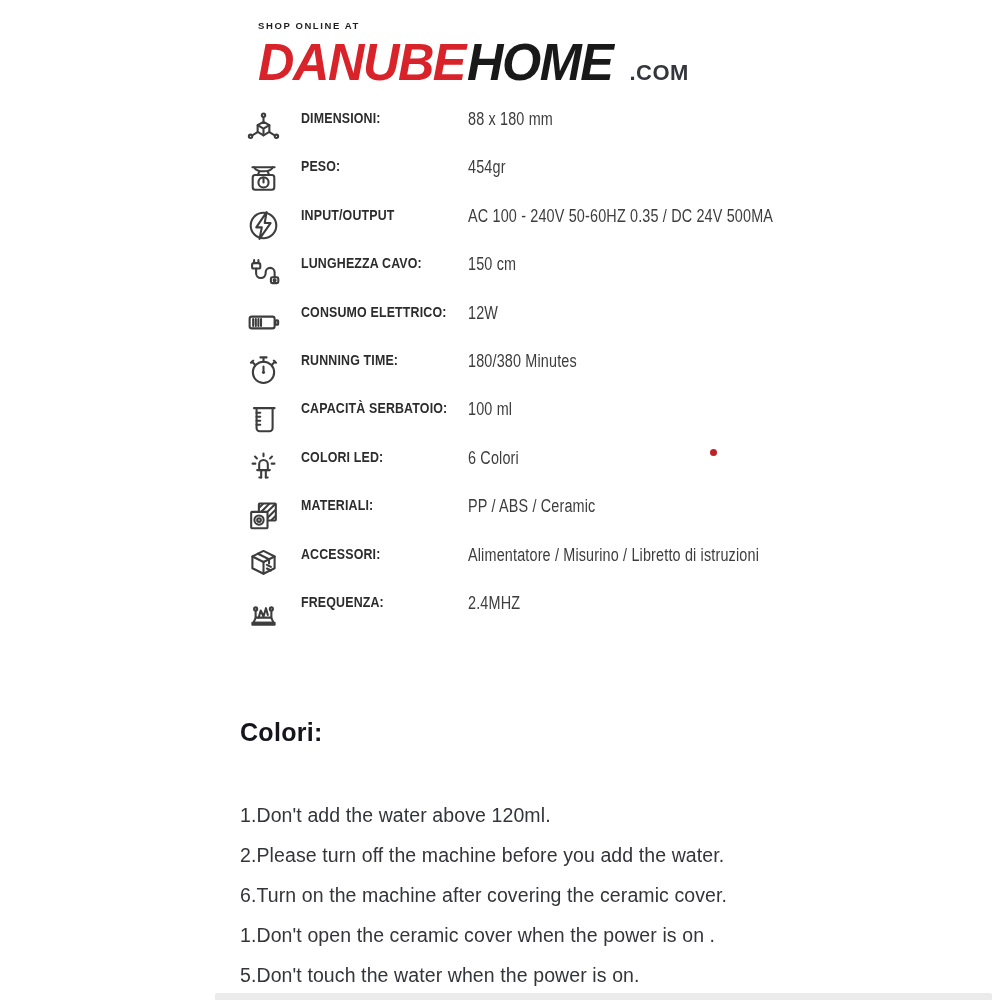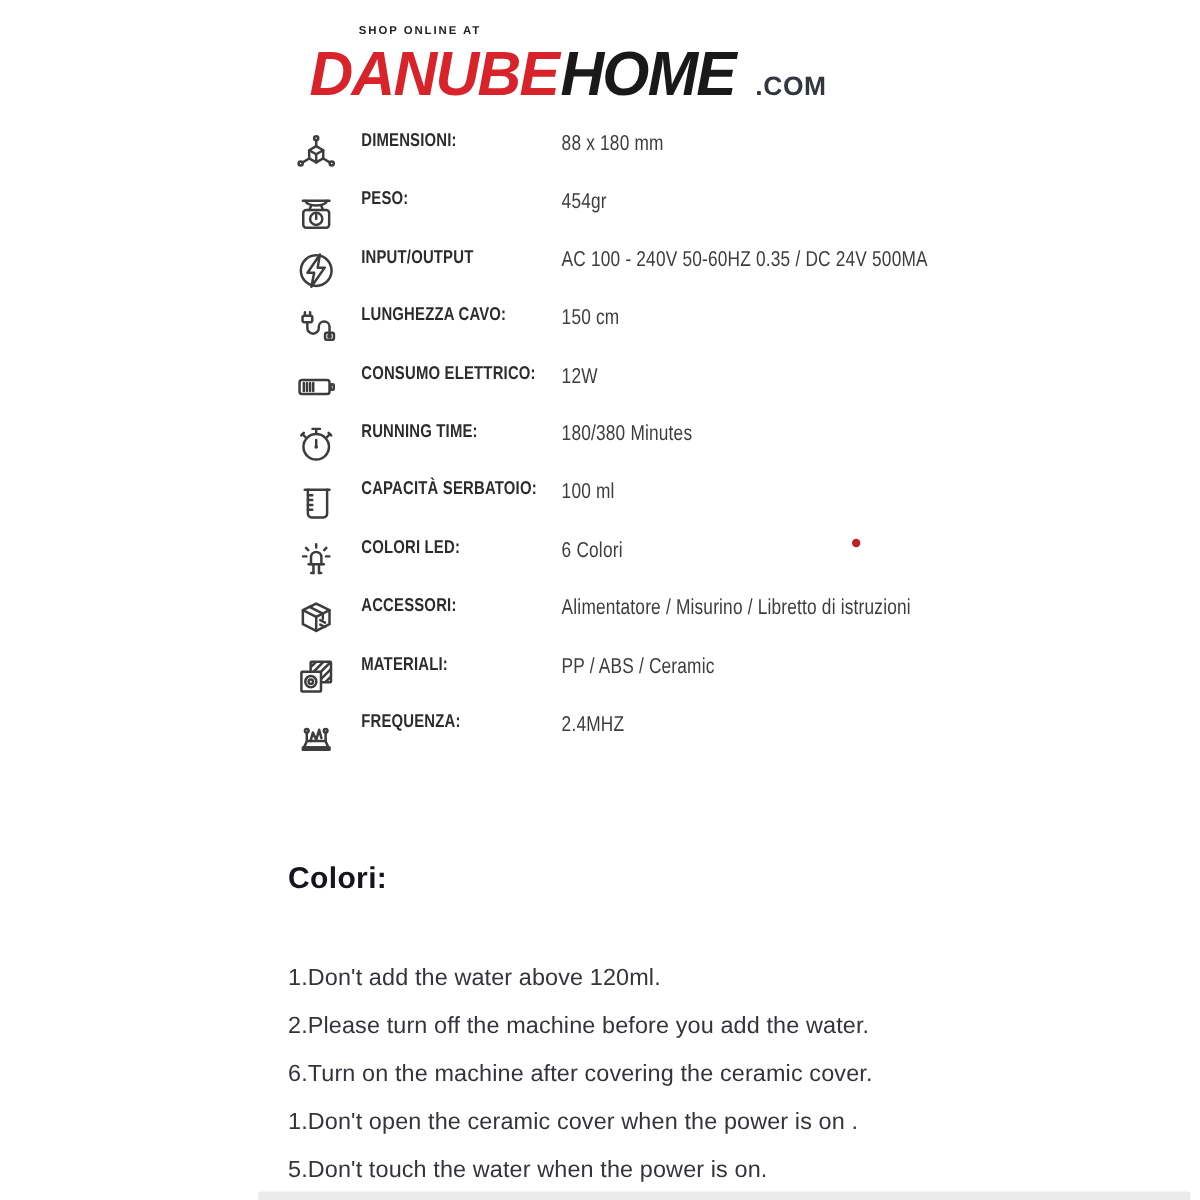--- a/index.html
+++ b/index.html
@@ -1,21 +1,21 @@
 <!DOCTYPE html>
 <html><head>
 <meta charset="utf-8">
 <style>
   html,body{margin:0;padding:0;background:#fff;}
   body{width:1000px;height:1000px;position:relative;overflow:hidden;
        font-family:"Liberation Sans",sans-serif;color:#222;}
 
   
   .logo-block{position:absolute;left:258px;top:20px;}
-  .tagline{font-size:9.5px;font-weight:700;letter-spacing:1.6px;color:#1f1f1f;margin-left:41px;}
+  .tagline{font-size:9.5px;font-weight:700;letter-spacing:1.6px;color:#1f1f1f;}
   .brand-line{margin-top:1px;white-space:nowrap;}
   .brand-line .big{font-style:italic;font-weight:700;font-size:52px;
                    letter-spacing:-1.5px;display:inline-block;transform:scaleX(.97);
                    transform-origin:0 100%;}
   .brand-danube{color:#d8232a;}
   .brand-home{color:#191919;margin-left:2px;}
   .brand-com{font-size:22px;font-weight:700;color:#33373d;margin-left:6px;
              letter-spacing:.5px;vertical-align:baseline;}
 
   
@@ -151,53 +151,53 @@
           <path d="M10.5 18.5H9.3M13.5 18.5h1.2"></path>
           <path d="M12 4.7V2.9M7.7 6.1L6.5 4.9M16.3 6.1l1.2-1.2M6.7 9.5H4.9M17.3 9.5h1.8"></path>
         </svg>
       </span>
       <span class="spec-label"><span class="cond">COLORI LED:</span></span>
       <span class="spec-value"><span class="cond">6 Colori</span></span>
     </div>
     <div class="spec-row">
       <span class="spec-icon">
         <svg viewBox="0 0 24 24">
-          <path d="M12 3.2l7.2 3.6v7.6L12 18l-7.2-3.6V6.8z"></path>
-          <path d="M4.8 6.8L12 10.4l7.2-3.6"></path>
-          <path d="M12 10.4V18"></path>
-          <path d="M8.4 5l7.2 3.6v2.8"></path>
-          <path d="M14.2 12.2l2.6 1.3M14.2 14.6l2.6 1.3"></path>
-        </svg>
-      </span>
-      <span class="spec-label"><span class="cond">ACCESSORI:</span></span>
-      <span class="spec-value"><span class="cond">Alimentatore / Misurino / Libretto di istruzioni</span></span>
-    </div>
-    <div class="spec-row">
-      <span class="spec-icon">
-        <svg viewBox="0 0 24 24">
           <defs>
             <clipPath id="mclip">
               <rect x="9" y="3.6" width="11" height="11"></rect>
             </clipPath>
           </defs>
           <rect x="9" y="3.6" width="11" height="11" rx=".5"></rect>
           <g clip-path="url(#mclip)">
             <path d="M12.5 3l-4 4M16.5 3l-8 8M20.5 3l-10 10M21.5 6l-8.5 8.5M21.5 10l-5 5"></path>
           </g>
           <rect class="fillw" x="4" y="9" width="10.6" height="10.6" rx=".5"></rect>
           <circle cx="9.1" cy="14.3" r="3"></circle>
           <circle cx="9.1" cy="14.3" r="1.2"></circle>
         </svg>
       </span>
       <span class="spec-label"><span class="cond">MATERIALI:</span></span>
       <span class="spec-value"><span class="cond">PP / ABS / Ceramic</span></span>
     </div>
     <div class="spec-row">
       <span class="spec-icon">
         <svg viewBox="0 0 24 24">
+          <path d="M12 3.2l7.2 3.6v7.6L12 18l-7.2-3.6V6.8z"></path>
+          <path d="M4.8 6.8L12 10.4l7.2-3.6"></path>
+          <path d="M12 10.4V18"></path>
+          <path d="M8.4 5l7.2 3.6v2.8"></path>
+          <path d="M14.2 12.2l2.6 1.3M14.2 14.6l2.6 1.3"></path>
+        </svg>
+      </span>
+      <span class="spec-label"><span class="cond">ACCESSORI:</span></span>
+      <span class="spec-value"><span class="cond">Alimentatore / Misurino / Libretto di istruzioni</span></span>
+    </div>
+    <div class="spec-row">
+      <span class="spec-icon">
+        <svg viewBox="0 0 24 24">
           <path d="M7 15.3h10l1.6 3.4H5.4z"></path>
           <path d="M4.8 18.7h14.4V20H4.8z"></path>
           <circle cx="6.9" cy="9.7" r="1"></circle>
           <circle cx="17.1" cy="9.7" r="1"></circle>
           <path d="M6.9 10.9v4.4M17.1 10.9v4.4"></path>
           <path d="M8.9 15.3l1.3-4.6 1.8 3.9 1.6-5.4 1.2 4.4"></path>
         </svg>
       </span>
       <span class="spec-label"><span class="cond">FREQUENZA:</span></span>
       <span class="spec-value"><span class="cond">2.4MHZ</span></span>

